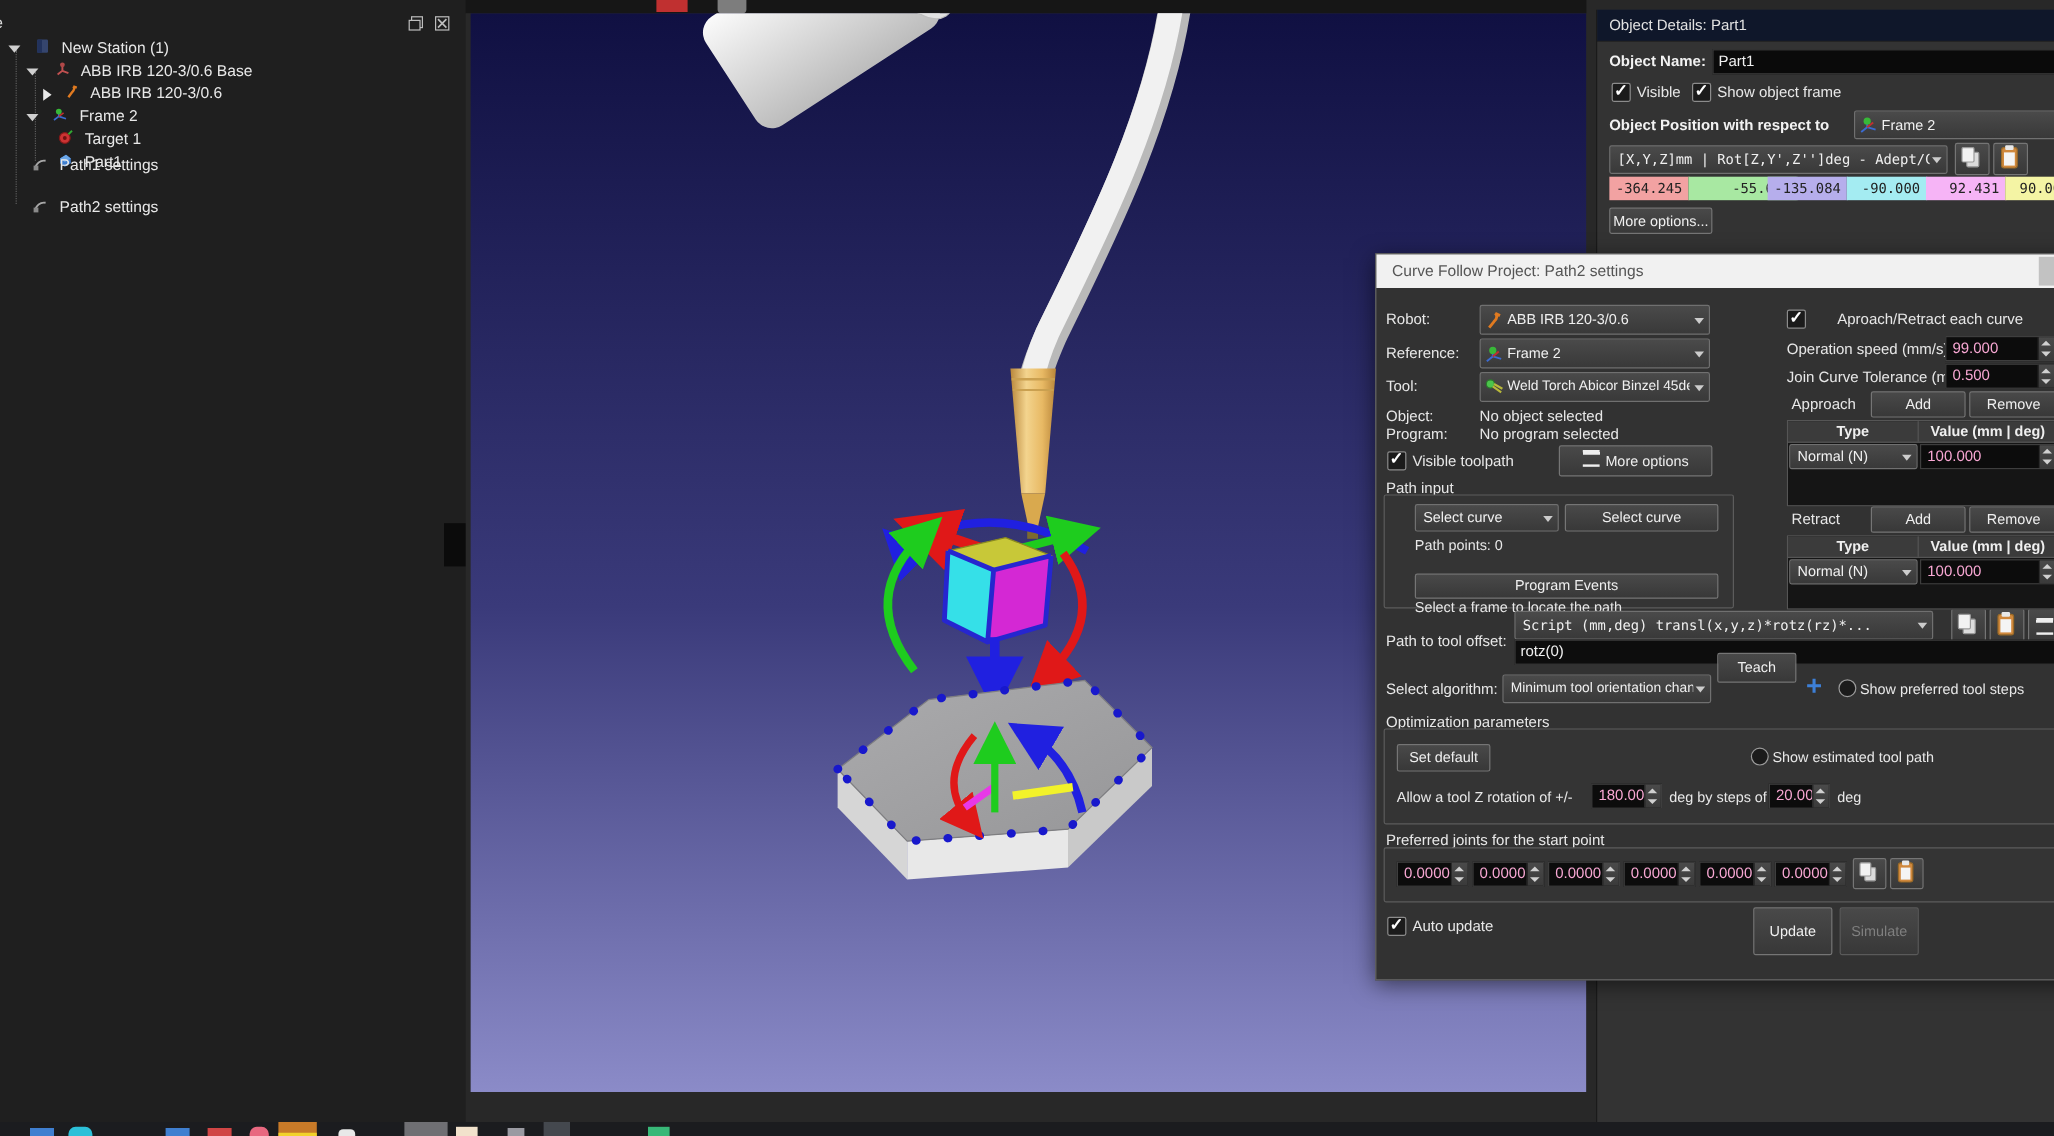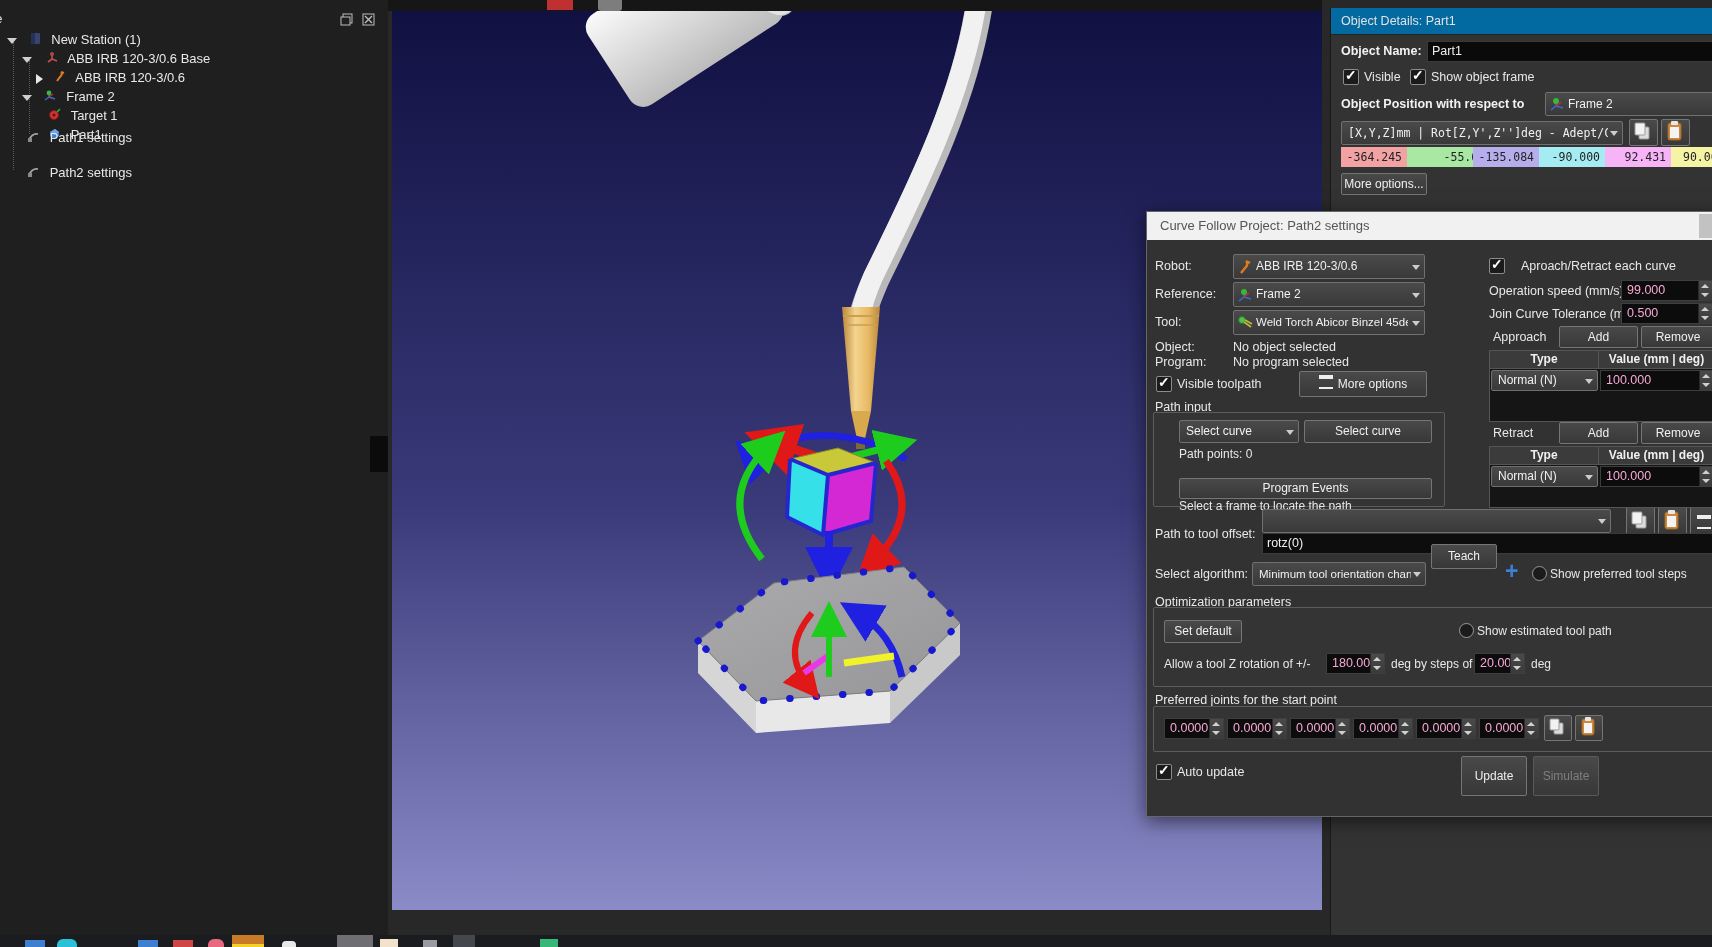--- a/index.html
+++ b/index.html
@@ -12,21 +12,21 @@
   .tree-row{position:absolute;height:19px;line-height:19px;white-space:nowrap;font-size:13px;cursor:default;}
   .tw{display:inline-block;vertical-align:middle;}
   .arr-down{width:0;height:0;border-left:5px solid transparent;border-right:5px solid transparent;border-top:6px solid #cfcfcf;display:inline-block;}
   .arr-right{width:0;height:0;border-top:5px solid transparent;border-bottom:5px solid transparent;border-left:7px solid #e8e8e8;display:inline-block;}
   .dotline{position:absolute;width:1px;border-left:1px dotted #5d5d5d;}
   
   #toolbar-sliver{left:388px;top:0;width:934px;height:11px;background:#161616;}
   #viewport{left:392px;top:11px;width:930px;height:899px;}
   
   #object-panel{left:1330px;top:8px;width:382px;height:927px;background:#333333;border-left:1px solid #1a1a1a;}
-  #object-panel .ptitle{position:absolute;left:0;top:0;width:100%;height:26px;background:#0369a1;border-bottom:1px solid #242424;line-height:26px;}
+  #object-panel .ptitle{position:absolute;left:0;top:0;width:100%;height:26px;background:#0f172a;border-bottom:1px solid #242424;line-height:26px;}
   .blbl{font-weight:bold;color:#f2f2f2;}
   .inp{position:absolute;background:#0a0a0a;border:1px solid #3a3a3a;color:#f0f0f0;font-size:12.5px;padding:0 4px;height:19px;line-height:19px;}
   input.inp{outline:none;font-family:"Liberation Sans",sans-serif;}
   
   .cb{position:absolute;width:14px;height:14px;background:#1b1b1b;border:1px solid #8c8c8c;border-radius:2px;}
   .cb.checked::after{content:"\2713";position:absolute;left:1px;top:-3px;color:#ffffff;font-size:14px;font-weight:bold;}
   .radio{position:absolute;width:13px;height:13px;border-radius:50%;background:#1b1b1b;border:1px solid #9a9a9a;}
   .btn{position:absolute;background:linear-gradient(#494949,#383838);border:1px solid #757575;border-radius:2px;
        color:#efefef;font-size:12px;text-align:center;cursor:pointer;}
   .btn.disabled{color:#7f7f7f;border-color:#5a5a5a;}
@@ -352,20 +352,21 @@
         <span class="ddarrow"></span>
       </div>
       <div class="btn" style="left:150px;top:7px;width:126px;height:21px;line-height:21px;">Select curve</div>
       <span class="lbl" style="left:25px;top:34px;font-size:12px;">Path points: 0</span>
       <span class="lbl" style="left:25px;top:47px;font-size:12px;margin-top:39px;">Select a frame to locate the path</span>
       <div class="btn" style="left:25px;top:65px;width:251px;height:19px;line-height:19px;">Program Events</div>
     </div>
 
     <span class="lbl" style="left:8px;top:287px;">Path to tool offset:</span>
     <div class="dd" style="left:115px;top:269px;width:347px;height:22px;line-height:22px;">
+      <span class="txt noicon mono" style="right:16px;">Script (mm,deg) transl(x,y,z)*rotz(rz)*...</span>
       <span class="ddarrow"></span>
     </div>
     <div class="icobtn" style="left:479px;top:267px;width:27px;height:26px;">
       <svg width="25" height="24">
           <rect x="9" y="8" width="10" height="12" rx="1" fill="#dcdcdc" stroke="#9a9a9a"></rect>
           <rect x="5" y="4" width="10" height="12" rx="1" fill="#f2f2f2" stroke="#9a9a9a"></rect>
         </svg>
     </div>
     <div class="icobtn" style="left:511px;top:267px;width:27px;height:26px;">
       <svg width="25" height="24">
@@ -471,21 +472,21 @@
           </svg>
       </div>
     </div>
 
     <span class="cb checked" style="left:9px;top:524px;"></span>
     <span class="lbl" style="left:30px;top:525px;">Auto update</span>
     <div class="btn" style="left:314px;top:516px;width:64px;height:38px;line-height:38px;">Update</div>
     <div class="btn disabled" style="left:386px;top:516px;width:64px;height:38px;line-height:38px;">Simulate</div>
 
     <span class="cb checked" style="left:342px;top:18px;"></span>
-    <span class="lbl" style="left:374px;top:19px;">Aproach/Retract each curve</span>
+    <span class="lbl" style="left:384px;top:19px;">Aproach/Retract each curve</span>
 
     <span class="lbl" style="left:342px;top:44px;">Operation speed (mm/s)</span>
     <div class="spin" style="left:474px;top:40px;width:90px;height:19px;line-height:19px;">
       <span class="val">99.000</span>
         <span class="spinb">
           <i class="up"></i>
           <i class="dn"></i>
         </span>
     </div>
     <span class="lbl" style="left:342px;top:67px;">Join Curve Tolerance (mm)</span>

